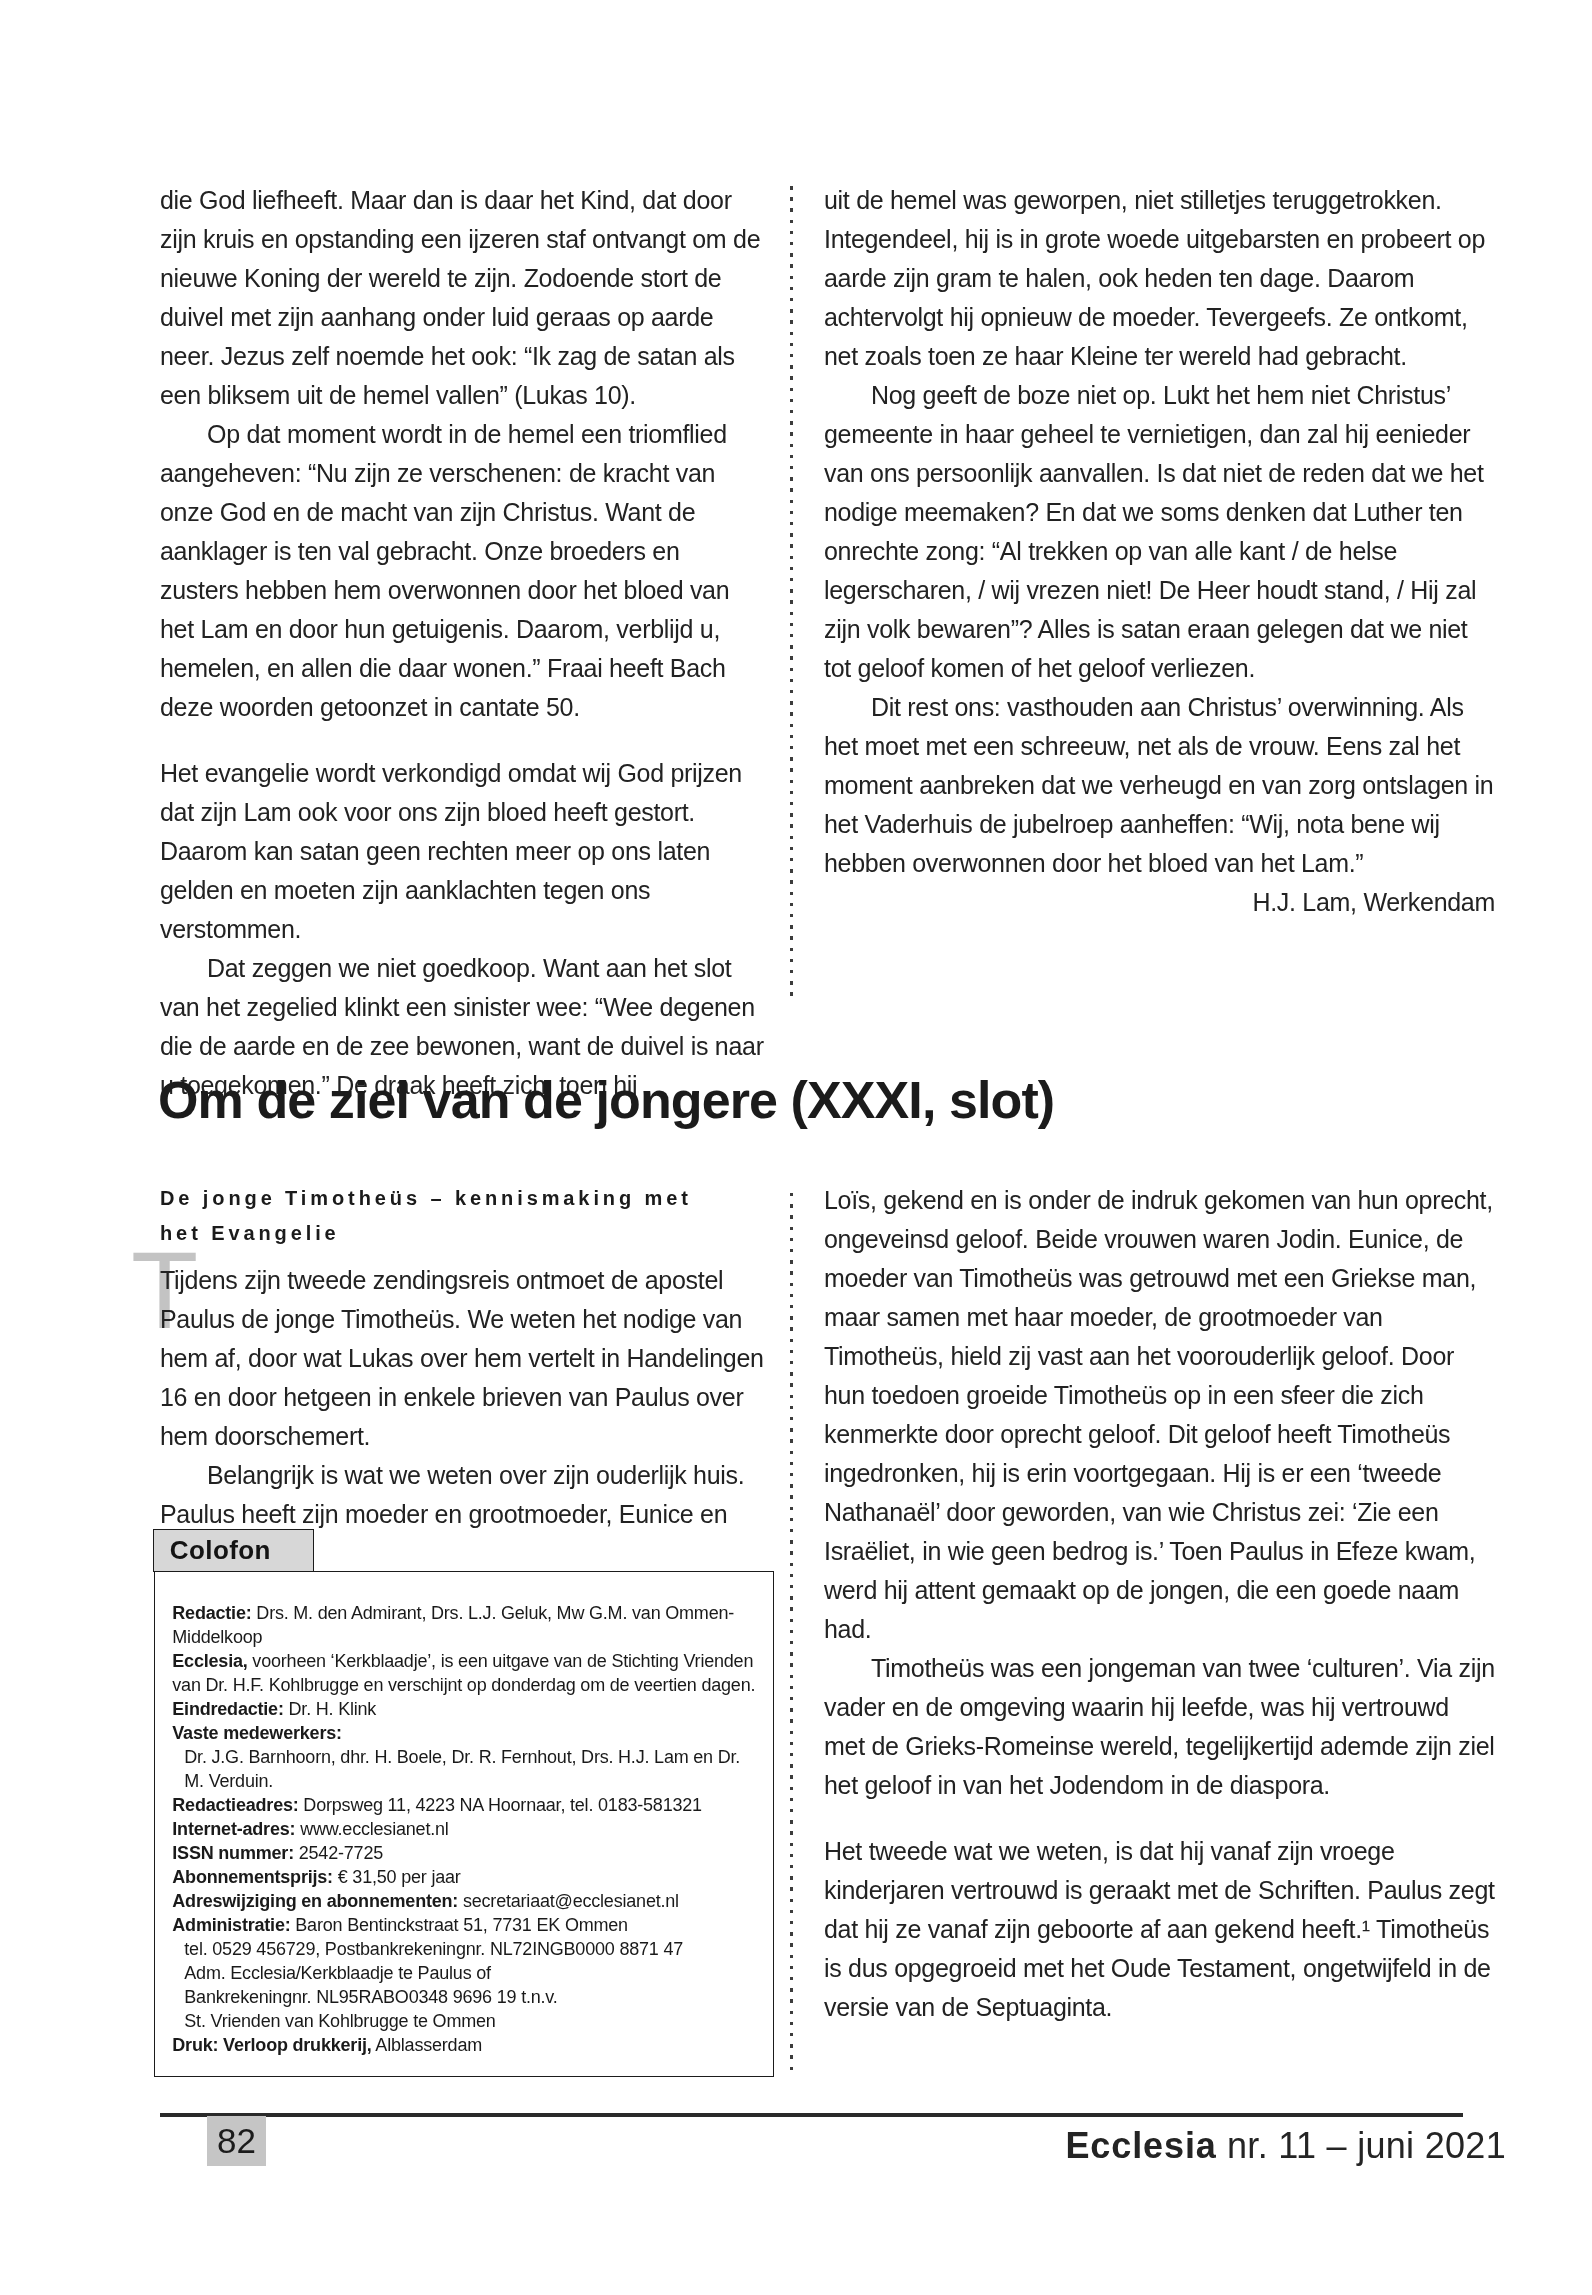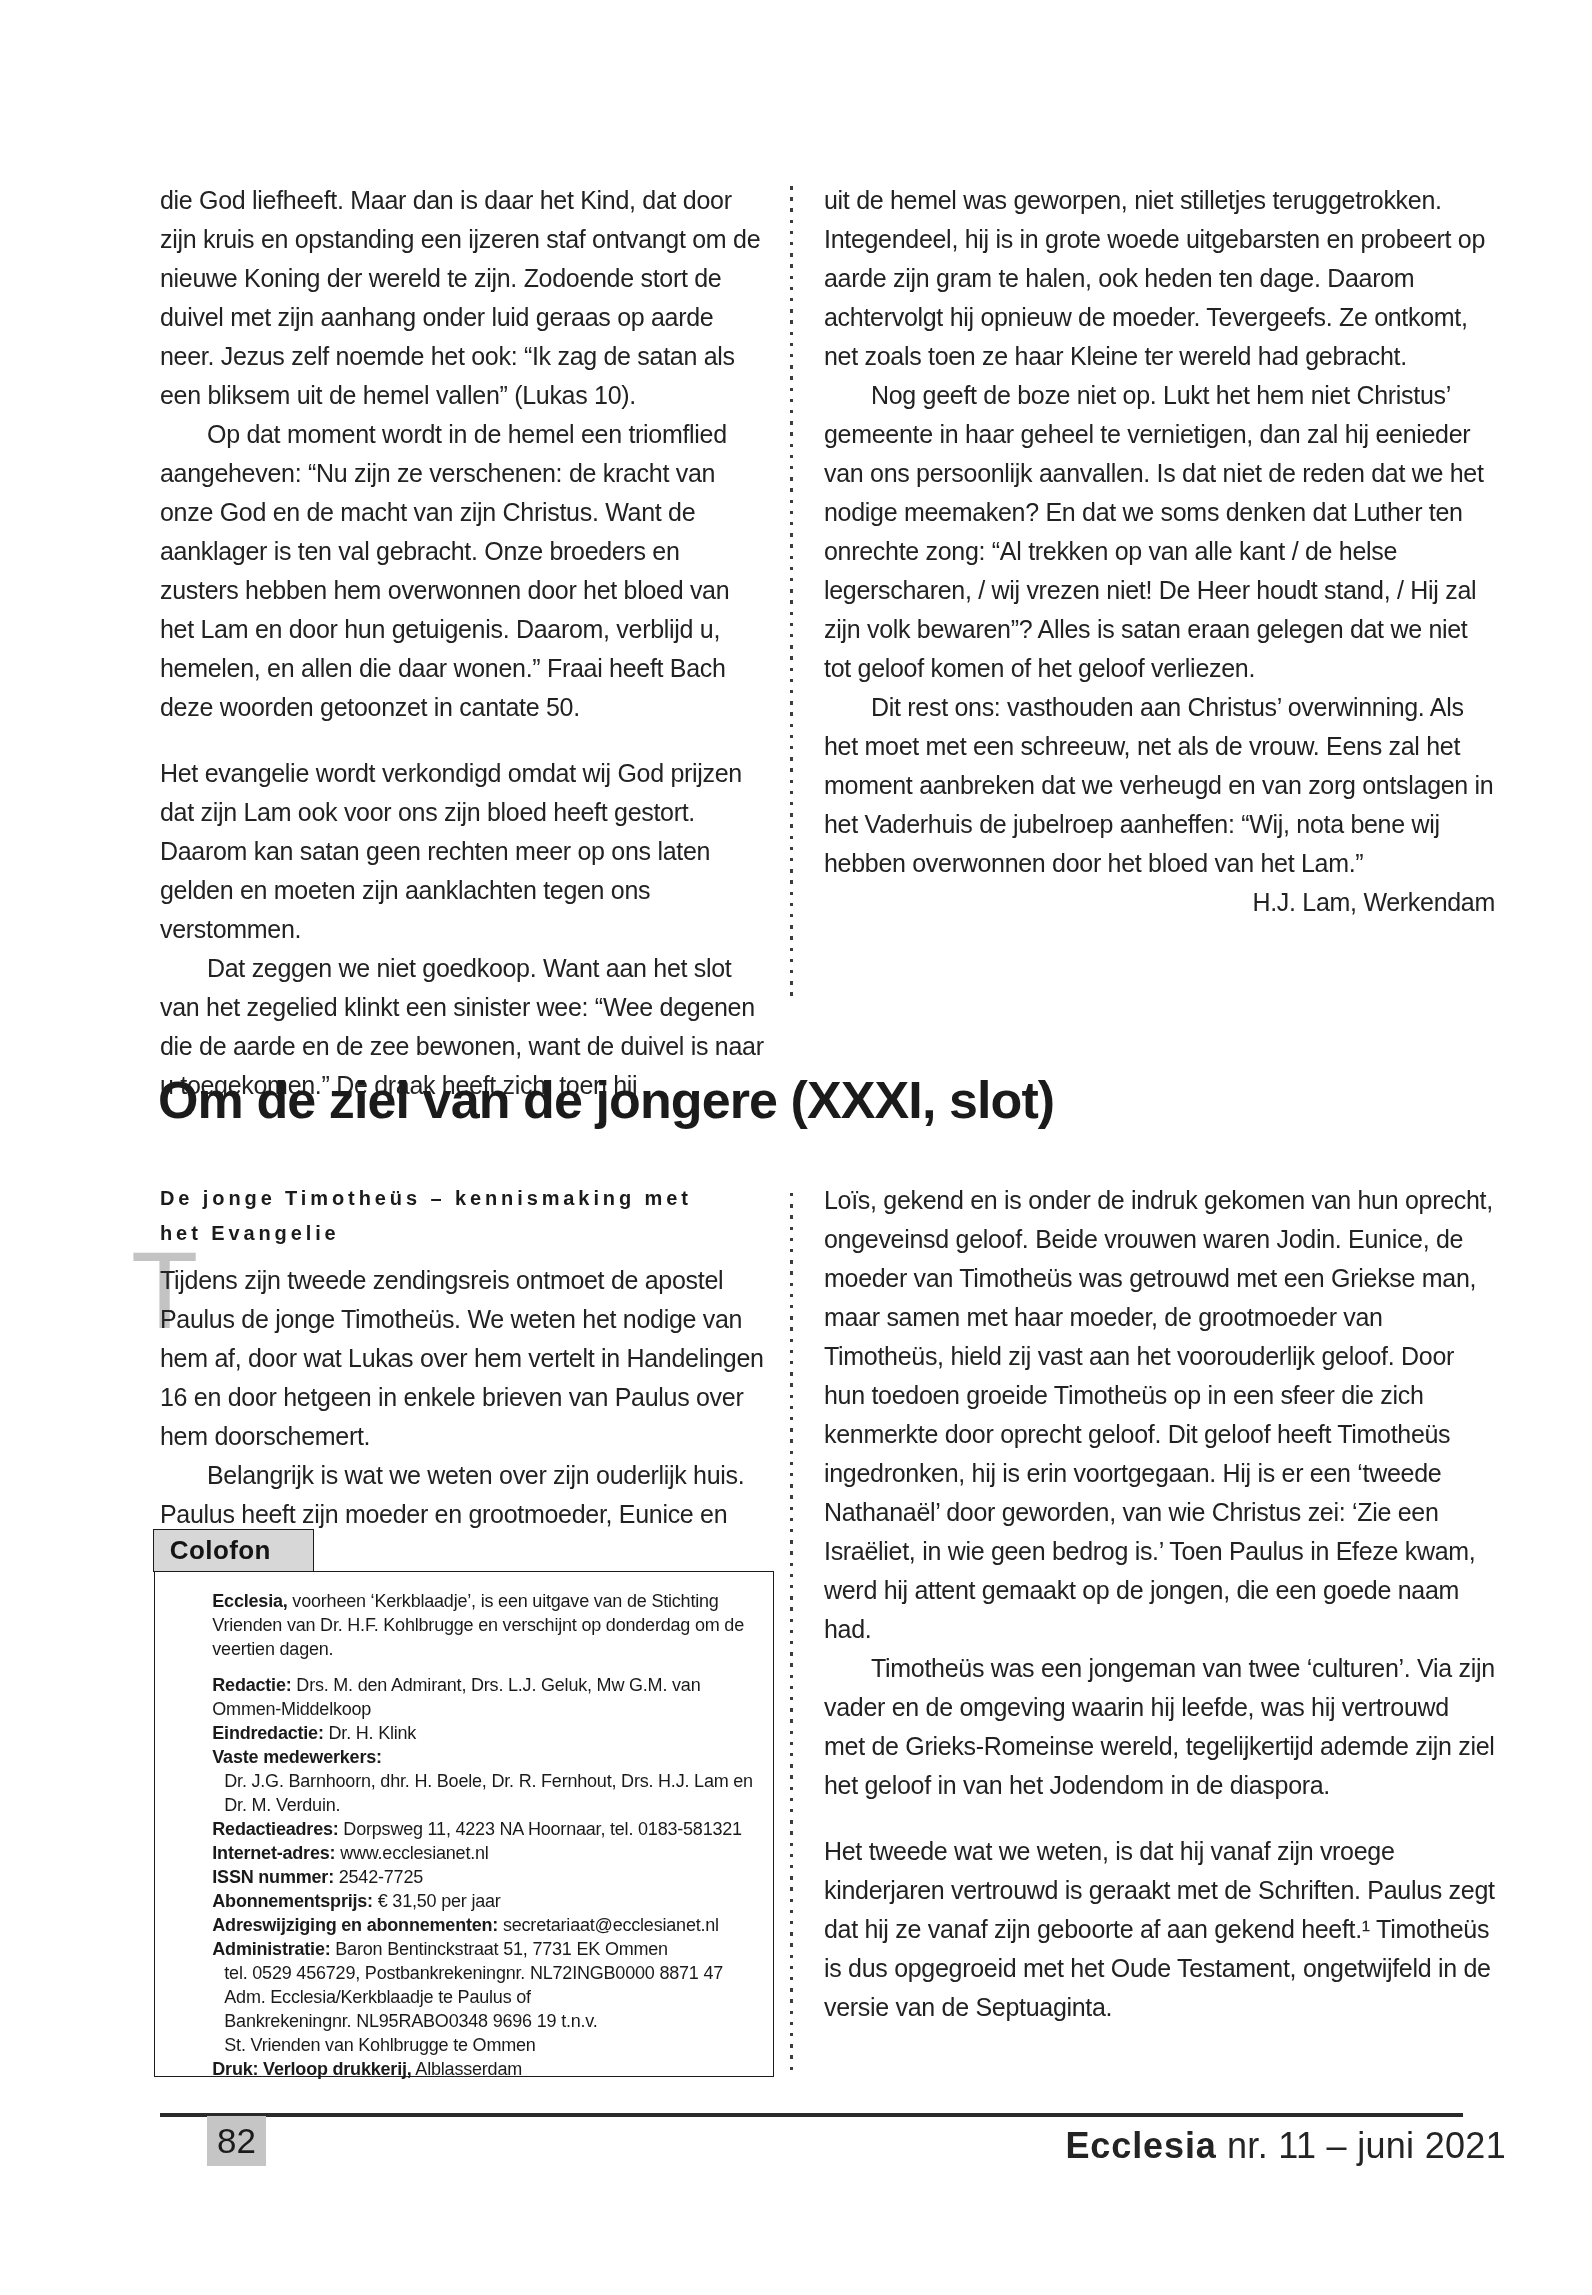--- a/index.html
+++ b/index.html
@@ -28,21 +28,21 @@
     margin:0 0 10.4px 0;color:#1b1b1b;
   }
   .dropcap-ghost{
     position:absolute;left:131px;top:1248px;
     font-size:110px;line-height:83px;font-weight:500;color:#c3c3c3;z-index:0;
   }
   .col-above{position:relative;z-index:1;}
   
   .colofon-box{
     position:absolute;left:154px;top:1571px;width:620px;height:506px;
-    border:1.7px solid #1b1b1b;box-sizing:border-box;background:#fff;padding-left:40px;
+    border:1.7px solid #1b1b1b;box-sizing:border-box;background:#fff;
   }
   .colofon-tab{
     position:absolute;left:-1.7px;top:-43px;height:43px;width:161px;
     background:#d7d7d7;border:1.7px solid #1b1b1b;box-sizing:border-box;
     display:flex;align-items:center;padding-left:15.5px;
     font-size:26px;font-weight:700;letter-spacing:0.4px;color:#141414;
   }
   .colofon-body{
     padding:17.3px 17.3px 0 17.3px;font-size:18px;line-height:24px;
     letter-spacing:-0.2px;color:#1a1a1a;
@@ -93,22 +93,22 @@
 
 <div class="abs body-text" style="left:824px;top:1181px;width:671px;">
   <p>Loïs, gekend en is onder de indruk gekomen van hun oprecht, ongeveinsd geloof. Beide vrouwen waren Jodin. Eunice, de moeder van Timotheüs was getrouwd met een Griekse man, maar samen met haar moeder, de grootmoeder van Timotheüs, hield zij vast aan het voorouderlijk geloof. Door hun toedoen groeide Timotheüs op in een sfeer die zich kenmerkte door oprecht geloof. Dit geloof heeft Timotheüs ingedronken, hij is erin voortgegaan. Hij is er een ‘tweede Nathanaël’ door geworden, van wie Christus zei: ‘Zie een Israëliet, in wie geen bedrog is.’ Toen Paulus in Efeze kwam, werd hij attent gemaakt op de jongen, die een goede naam had.</p>
   <p class="indent">Timotheüs was een jongeman van twee ‘culturen’. Via zijn vader en de omgeving waarin hij leefde, was hij vertrouwd met de Grieks-Romeinse wereld, tegelijkertijd ademde zijn ziel het geloof in van het Jodendom in de diaspora.</p>
   <p class="gap">Het tweede wat we weten, is dat hij vanaf zijn vroege kinderjaren vertrouwd is geraakt met de Schriften. Paulus zegt dat hij ze vanaf zijn geboorte af aan gekend heeft.¹ Timotheüs is dus opgegroeid met het Oude Testament, ongetwijfeld in de versie van de Septuaginta.</p>
 </div>
 
 <div class="colofon-box">
   <div class="colofon-tab">Colofon</div>
   <div class="colofon-body">
+    <p class="c-entry gap"><span class="lbl">Redactie:</span><span> Drs. M. den Admirant, Drs. L.J. Geluk, Mw G.M. van Ommen-Middelkoop</span></p>
     <p class="c-entry"><span class="lbl">Ecclesia,</span><span> voorheen ‘Kerkblaadje’, is een uitgave van de Stichting Vrienden van Dr. H.F. Kohlbrugge en verschijnt op donderdag om de veertien dagen.</span></p>
-    <p class="c-entry gap"><span class="lbl">Redactie:</span><span> Drs. M. den Admirant, Drs. L.J. Geluk, Mw G.M. van Ommen-Middelkoop</span></p>
     <p class="c-entry"><span class="lbl">Eindredactie:</span><span> Dr. H. Klink</span></p>
     <p class="c-entry"><span class="lbl">Vaste medewerkers:</span><span></span></p>
     <p class="c-entry ind"><span class="lbl"></span><span>Dr. J.G. Barnhoorn, dhr. H. Boele, Dr. R. Fernhout, Drs. H.J. Lam en Dr. M. Verduin.</span></p>
     <p class="c-entry"><span class="lbl">Redactieadres:</span><span> Dorpsweg 11, 4223 NA Hoornaar, tel. 0183-581321</span></p>
     <p class="c-entry"><span class="lbl">Internet-adres:</span><span> www.ecclesianet.nl</span></p>
     <p class="c-entry"><span class="lbl">ISSN nummer:</span><span> 2542-7725</span></p>
     <p class="c-entry"><span class="lbl">Abonnementsprijs:</span><span> € 31,50 per jaar</span></p>
     <p class="c-entry"><span class="lbl">Adreswijziging en abonnementen:</span><span> secretariaat@ecclesianet.nl</span></p>
     <p class="c-entry"><span class="lbl">Administratie:</span><span> Baron Bentinckstraat 51, 7731 EK Ommen</span></p>
     <p class="c-entry ind"><span class="lbl"></span><span>tel. 0529 456729, Postbankrekeningnr. NL72INGB0000 8871 47</span></p>

